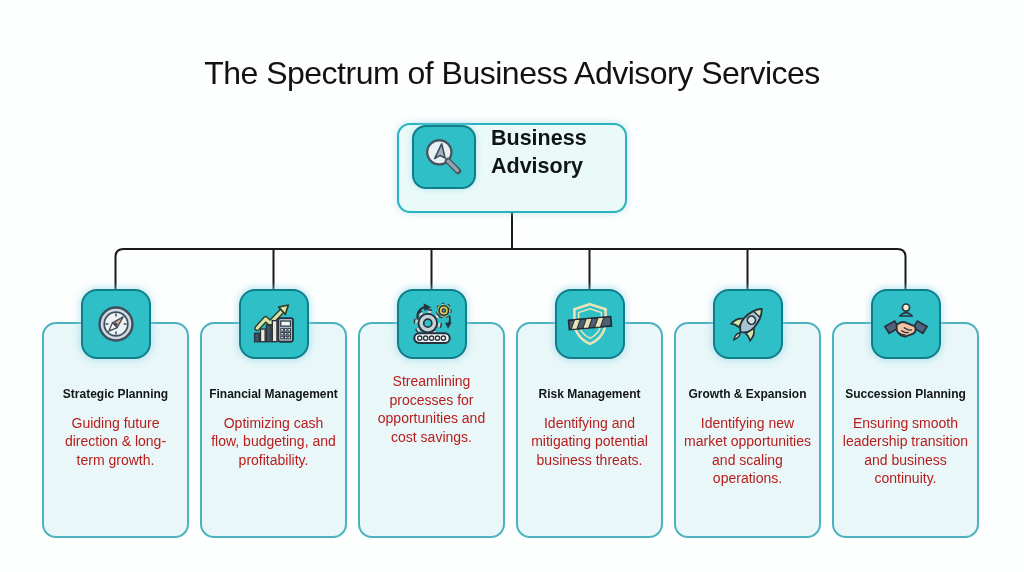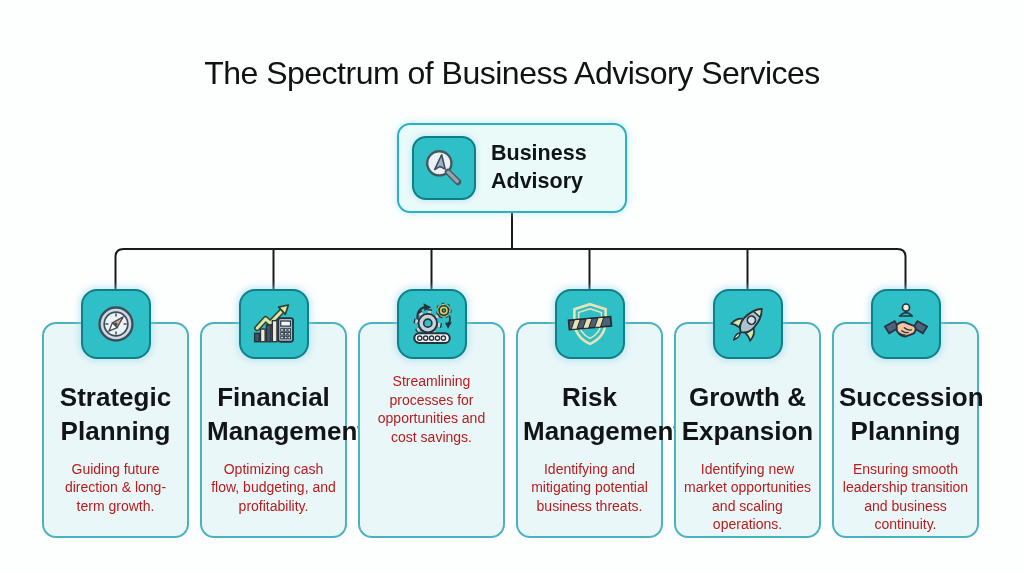--- a/index.html
+++ b/index.html
@@ -6,29 +6,29 @@
   body{font-family:"Liberation Sans","DejaVu Sans",sans-serif;background:#ffffff;}
   .stage{position:relative;width:1024px;height:572px;background:#fdfefe;overflow:hidden;}
 
   .main-title{position:absolute;top:55px;left:0;width:1024px;text-align:center;
     font-size:32px;font-weight:normal;color:#121212;letter-spacing:-0.5px;margin:0;}
 
   .connectors{position:absolute;left:0;top:0;width:1024px;height:572px;pointer-events:none;}
 
   .root-node{position:absolute;left:397px;top:123px;width:230px;height:90px;box-sizing:border-box;
     background:#e9faf9;border:2px solid #29b2bf;border-radius:13px;
-    display:flex;align-items:center;padding-left:13px;gap:15px;
+    display:flex;padding-left:13px;gap:15px;
     box-shadow:0 0 6px 1px rgba(150,215,235,.45);}
   .root-label{font-size:21.5px;font-weight:bold;color:#101418;line-height:1.28;width:116px;}
 
   .cards-row{position:absolute;left:42px;top:322px;display:flex;gap:11px;}
   .card{position:relative;width:147px;height:216px;box-sizing:border-box;flex:none;
     background:#e9f7f8;border:2px solid #4db2bf;border-radius:14px;
     text-align:center;padding:48px 5px 0;}
-  .card-title{font-size:26px;font-weight:bold;color:#121418;line-height:1.3;margin:9px 0 11px;}
+  .card-title{font-size:12px;font-weight:bold;color:#121418;line-height:1.3;margin:15px 0 11px;}
   .card-desc{font-size:14px;color:#b91c1c;line-height:1.33;margin:0 2px;}
 
   .icon-box{position:absolute;top:-35px;left:50%;transform:translateX(-50%);
     width:70px;height:70px;box-sizing:border-box;border-radius:16px;
     background:#2fbfc6;border:2px solid #0f7e89;
     display:flex;align-items:center;justify-content:center;
     box-shadow:0 0 6px 2px rgba(150,215,235,.55);}
   .icon-box svg{width:54px;height:54px;display:block;}
 
   .root-icon-box{width:64px;height:64px;box-sizing:border-box;border-radius:14px;flex:none;

